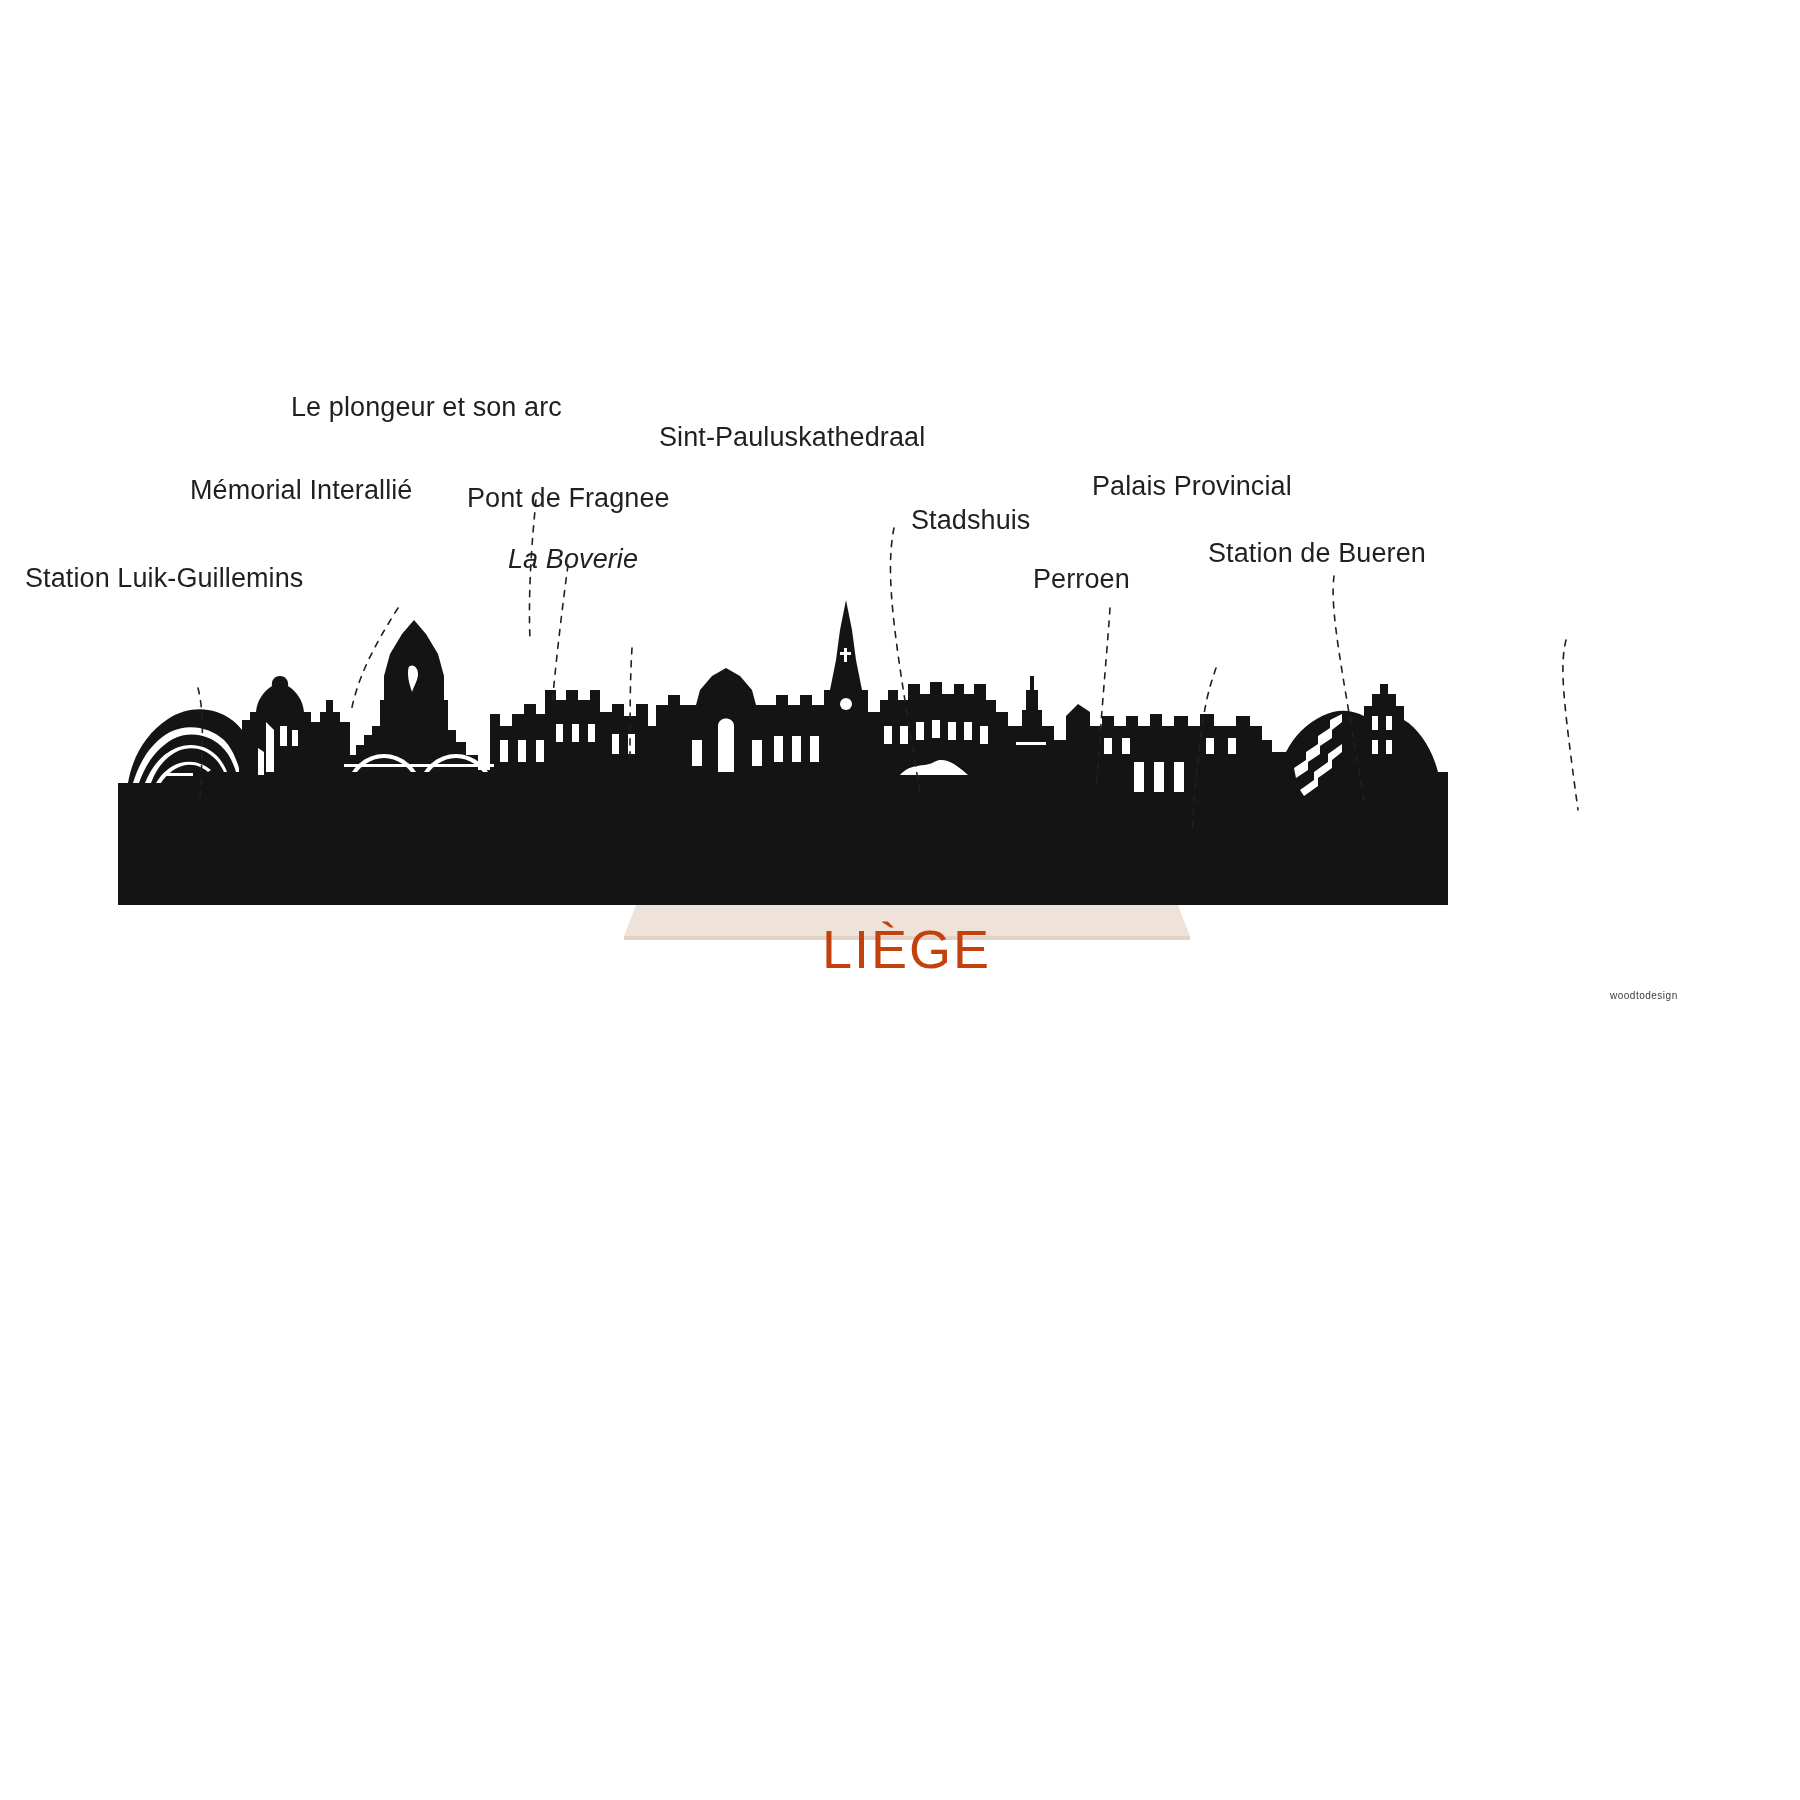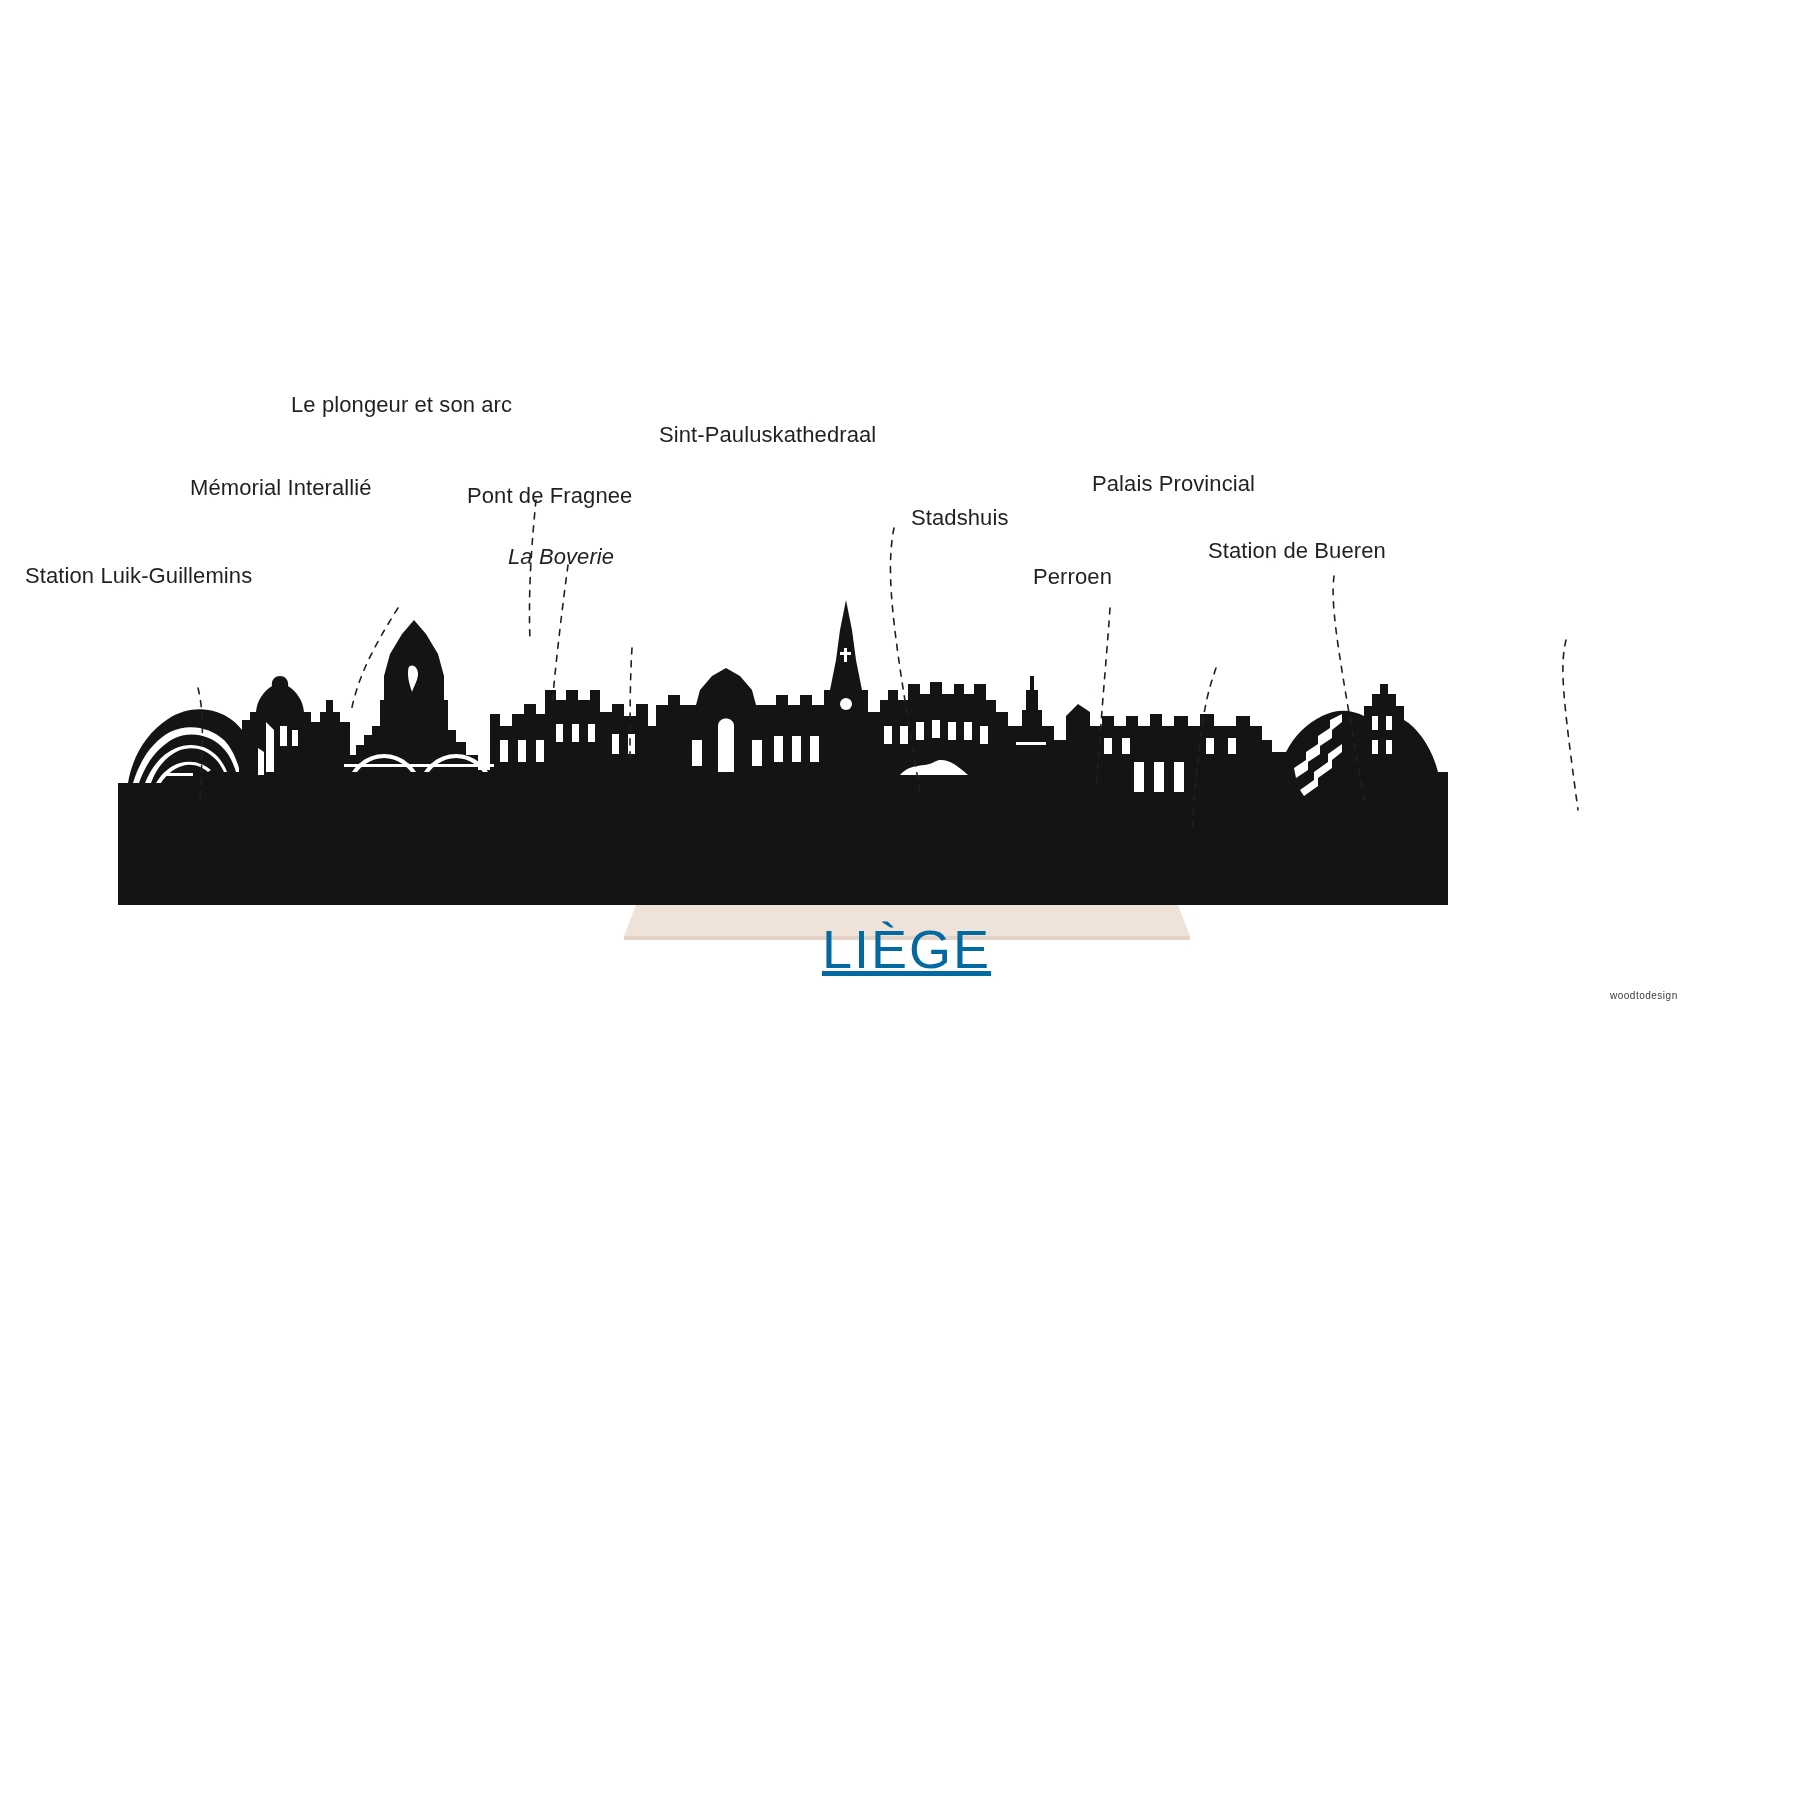--- a/index.html
+++ b/index.html
@@ -16,21 +16,21 @@
   }
   #stage {
     position: absolute;
     left: 0; top: 0;
     width: 1800px;
     height: 1800px;
   }
   .label {
     position: absolute;
     font-family: "Liberation Sans", sans-serif;
-    font-size: 22px;
+    font-size: 27px;
     color: #231f20;
     white-space: nowrap;
     letter-spacing: 0.1px;
   }
   svg.overlay {
     position: absolute;
     left: 0; top: 0;
     width: 1800px;
     height: 1800px;
     pointer-events: none;
@@ -39,23 +39,22 @@
     position: absolute;
     left: 0; top: 0;
     width: 1800px;
     height: 1800px;
   }
   .city-name {
     position: absolute;
     font-family: "Liberation Sans", sans-serif;
     font-size: 54px;
     letter-spacing: 2px;
-    color: #0369a1;
+    color: #c2410c;
     font-weight: 400;
-    text-decoration: underline;
   }
   .watermark {
     position: absolute;
     font-size: 10px;
     color: #3a3a3a;
     letter-spacing: 0.5px;
     font-family: "Liberation Sans", sans-serif;
   }
 </style>
 </head>

